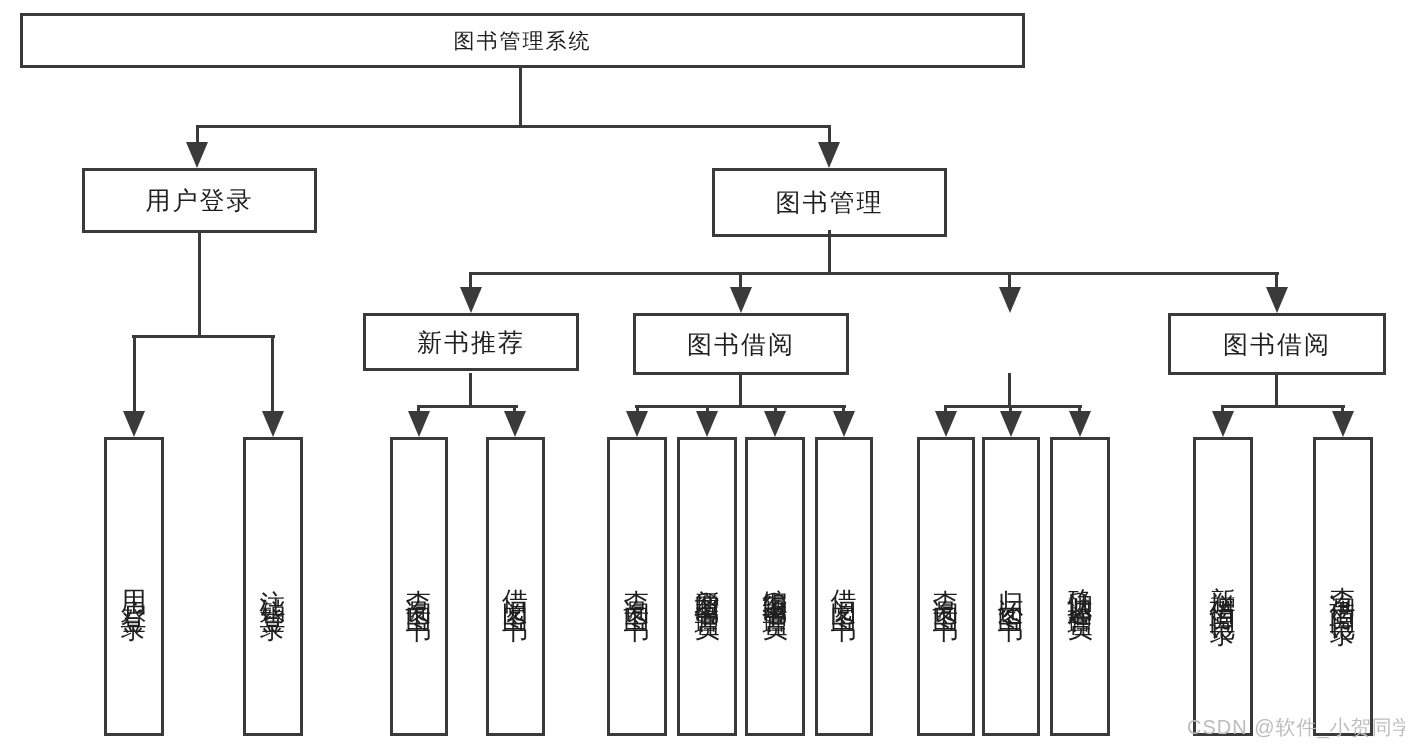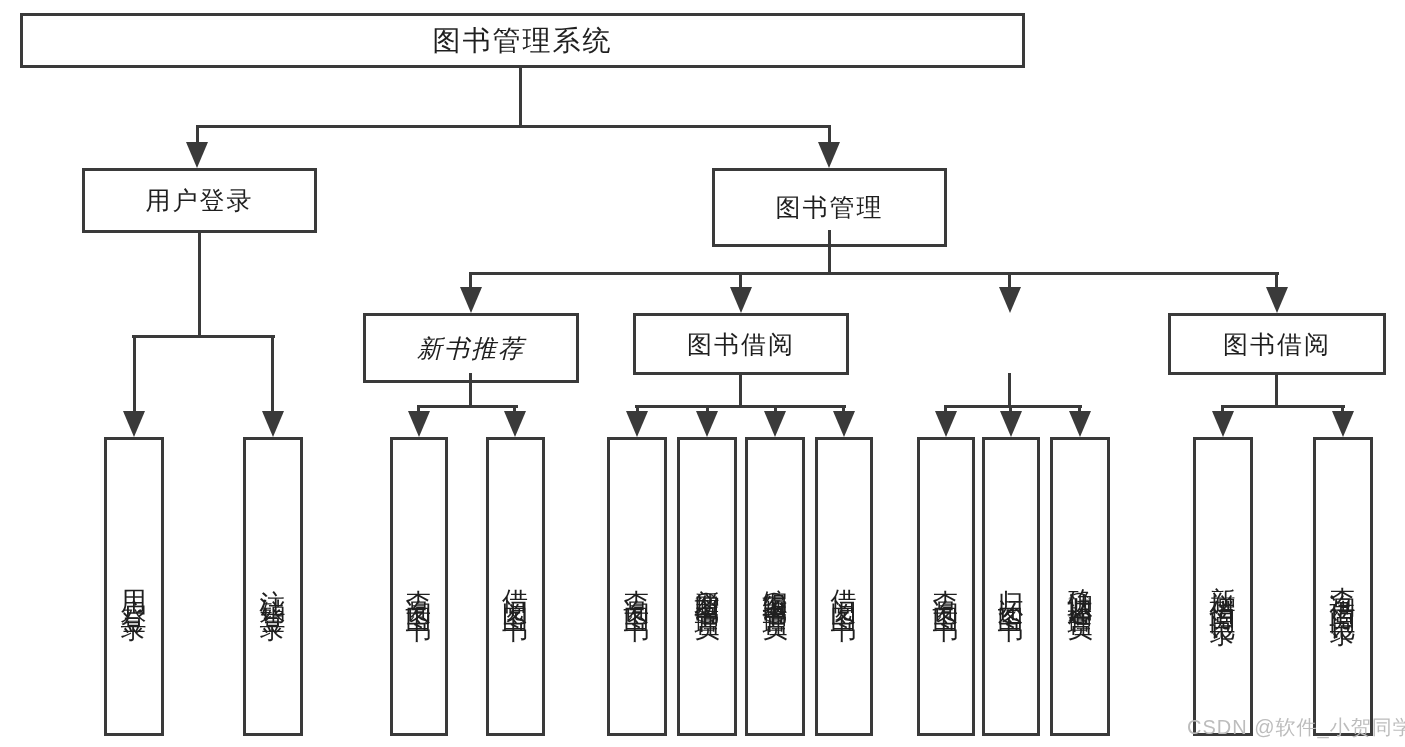--- a/index.html
+++ b/index.html
@@ -14,21 +14,21 @@
     font-family:"Liberation Sans","DejaVu Sans",sans-serif;
     color:var(--text);overflow:hidden;
   }
   .box{
     position:absolute;box-sizing:border-box;background:#fff;
     border:3px solid var(--line);
     display:flex;align-items:center;justify-content:center;
     font-size:25px;letter-spacing:2px;color:var(--text);
     white-space:nowrap;
   }
-  .root{font-size:28px;}
+  .root{font-size:21px;}
   .vbox{
     writing-mode:vertical-rl;text-orientation:mixed;
     font-size:26px;letter-spacing:9px;line-height:1;
     white-space:normal;
   }
   .vbox.mid{letter-spacing:7px;}
   .vbox.long{font-size:25px;letter-spacing:4px;}
   .hl{position:absolute;height:3px;background:var(--line);}
   .vl{position:absolute;width:3px;background:var(--line);}
   .ar{
@@ -49,41 +49,41 @@
   <div class="box root" style="left:20px;top:13px;width:1005px;height:55px;">图书管理系统</div>
 
   <div class="vl" style="left:519px;top:66px;height:62px;"></div>
   <div class="hl" style="left:196px;top:125px;width:635px;"></div>
   <div class="vl" style="left:196px;top:125px;height:20px;"></div>
   <div class="vl" style="left:828px;top:125px;height:20px;"></div>
   <div class="ar" style="left:186px;top:142px;"></div>
   <div class="ar" style="left:818px;top:142px;"></div>
 
   <div class="box" style="left:82px;top:168px;width:235px;height:65px;">用户登录</div>
-  <div class="box" style="left:712px;top:168px;width:235px;height:79px;font-family:Liberation Mono, monospace;">图书管理</div>
+  <div class="box" style="left:712px;top:168px;width:235px;height:69px;font-family:Liberation Mono, monospace;">图书管理</div>
 
   <div class="vl" style="left:198px;top:230px;height:108px;"></div>
   <div class="hl" style="left:132px;top:335px;width:143px;"></div>
   <div class="vl" style="left:133px;top:335px;height:78px;"></div>
   <div class="vl" style="left:271px;top:335px;height:78px;"></div>
   <div class="ar" style="left:123px;top:411px;"></div>
   <div class="ar" style="left:262px;top:411px;"></div>
 
   <div class="vl" style="left:828px;top:230px;height:45px;"></div>
   <div class="hl" style="left:469px;top:272px;width:810px;"></div>
   <div class="vl" style="left:469px;top:272px;height:17px;"></div>
   <div class="vl" style="left:739px;top:272px;height:17px;"></div>
   <div class="vl" style="left:1008px;top:272px;height:17px;"></div>
   <div class="vl" style="left:1275px;top:272px;height:17px;"></div>
   <div class="ar" style="left:460px;top:287px;"></div>
   <div class="ar" style="left:730px;top:287px;"></div>
   <div class="ar" style="left:999px;top:287px;"></div>
   <div class="ar" style="left:1266px;top:287px;"></div>
 
-  <div class="box" style="left:363px;top:313px;width:216px;height:70px;font-style:italic;">新书推荐</div>
+  <div class="box" style="left:363px;top:313px;width:216px;height:58px;">新书推荐</div>
   <div class="box" style="left:633px;top:313px;width:216px;height:62px;">图书借阅</div>
   <div class="box" style="left:1168px;top:313px;width:218px;height:62px;">图书借阅</div>
 
   <div class="vl" style="left:469px;top:373px;height:35px;"></div>
   <div class="hl" style="left:417px;top:405px;width:101px;"></div>
   <div class="vl" style="left:417px;top:405px;height:9px;"></div>
   <div class="vl" style="left:513px;top:405px;height:9px;"></div>
   <div class="ar" style="left:408px;top:411px;"></div>
   <div class="ar" style="left:504px;top:411px;"></div>
 

